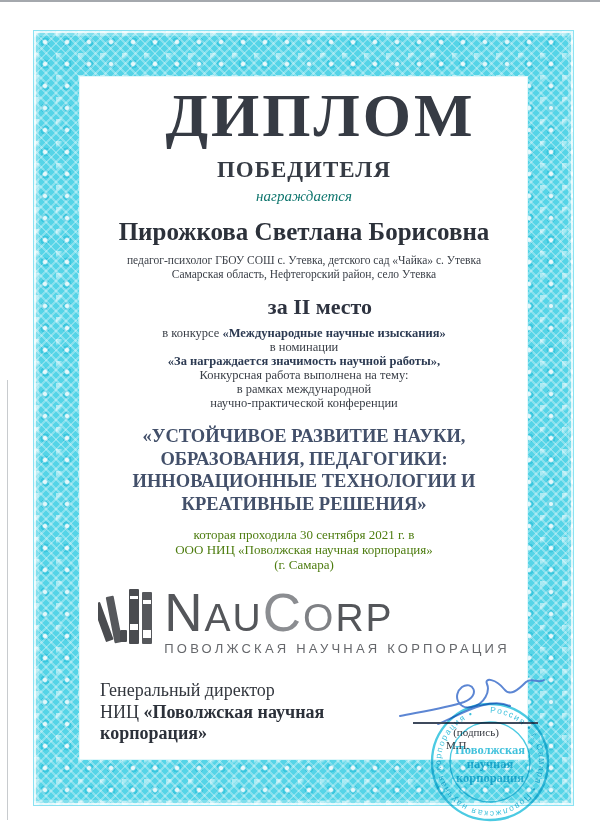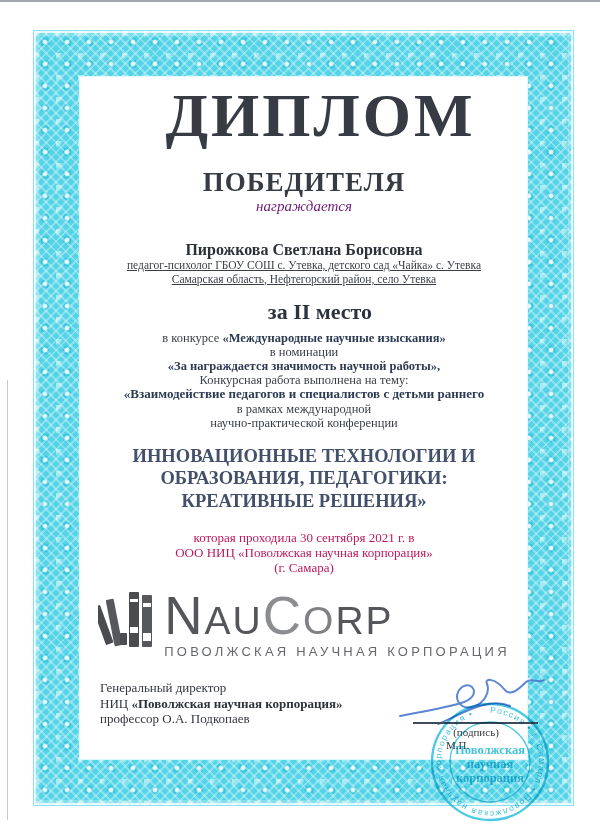--- a/index.html
+++ b/index.html
@@ -25,43 +25,43 @@
     box-shadow: inset 0 0 0 2px rgba(255,255,255,.75), inset 0 0 0 5px rgba(255,255,255,.25);
   }
   .frame-inner{
     position:absolute;left:46px;top:46px;right:46px;bottom:46px;background:#ffffff;
     box-shadow:0 0 0 1px #dff8fb;
   }
 
   
   .content{position:absolute;left:80px;top:77px;width:448px;height:684px;text-align:center;z-index:2;}
   .t-diploma{font-size:62px;font-weight:bold;letter-spacing:3px;line-height:1;margin-top:7px;color:#363b44;padding-left:33px;}
-  .t-winner{font-size:27px;font-weight:bold;letter-spacing:1px;margin-top:21px;color:#363b44;}
-  .t-awarded{font-size:15px;font-style:italic;color:#701a75;}
-  .t-name{font-size:16px;font-weight:bold;margin-top:26px;color:#2c313a;}
-  .t-org{font-size:11.5px;line-height:1.18;color:#3a3f47;text-decoration:underline;}
+  .t-winner{font-size:23px;font-weight:bold;letter-spacing:1px;margin-top:11px;color:#363b44;}
+  .t-awarded{font-size:15px;font-style:italic;margin-top:5px;color:#0f766e;}
+  .t-name{font-size:25px;font-weight:bold;margin-top:13px;color:#2c313a;}
+  .t-org{font-size:11.5px;line-height:1.18;margin-top:8px;color:#3a3f47;}
   .t-place{font-size:22px;font-weight:bold;margin-top:13px;color:#2e3340;padding-left:32px;}
   .block-lines{margin-top:6px;font-size:12.5px;line-height:1.12;color:#3a3f47;}
   .block-lines .bold{font-weight:bold;color:#2c3a52;}
   .block-lines .theme{font-size:13px;}
   .conf-title{margin-top:15px;font-size:18.5px;font-weight:bold;line-height:1.22;color:#43506a;}
-  .conf-meta{margin-top:19px;font-size:13px;line-height:1.15;color:#be185d;}
+  .conf-meta{margin-top:13px;font-size:13px;line-height:1.15;color:#4d7c0f;}
 
   
   .logo-row{margin-top:13px;display:flex;justify-content:center;align-items:flex-start;gap:10px;}
   .logo-text{text-align:left;font-family:"Liberation Sans", sans-serif;}
   .wordmark{line-height:1;white-space:nowrap;letter-spacing:2px;}
   .wordmark .big{font-size:53px;color:#54565a;}
   .wordmark .big-light{font-size:53px;color:#8b8d91;}
   .wordmark .small{font-size:39px;color:#54565a;}
   .wordmark .small-light{font-size:39px;color:#7f8185;}
   .logo-tagline{font-size:13px;letter-spacing:3.2px;color:#66686c;margin-top:2px;white-space:nowrap;}
 
   
-  .signoff{position:absolute;left:100px;top:680px;width:330px;text-align:left;font-size:13px;line-height:1.2;color:#33373e;z-index:3;}
+  .signoff{position:absolute;left:100px;top:680px;width:330px;text-align:left;font-size:18px;line-height:1.2;color:#33373e;z-index:3;}
   .signoff .bold{font-weight:bold;color:#2c313a;}
   .sig-svg{position:absolute;left:398px;top:676px;z-index:4;}
   .sig-line{position:absolute;left:413px;top:722px;width:125px;height:1.5px;background:#3f4a5c;z-index:4;}
   .sig-caption{position:absolute;left:411px;top:726px;width:130px;text-align:center;font-size:11px;color:#33373e;z-index:4;}
   .seal-mark{position:absolute;left:446px;top:739px;font-size:11px;color:#33373e;z-index:4;}
   .stamp{position:absolute;left:420px;top:692px;width:140px;height:140px;z-index:5;mix-blend-mode:multiply;opacity:.92;}
 </style>
 </head>
 <body>
 
@@ -83,28 +83,28 @@
     <div>Самарская область, Нефтегорский район, село Утевка</div>
   </div>
 
   <div class="t-place">за II место</div>
 
   <div class="block-lines">
     <div><span>в конкурсе </span><span class="bold">«Международные научные изыскания»</span></div>
     <div>в номинации</div>
     <div class="bold">«За награждается значимость научной работы»,</div>
     <div>Конкурсная работа выполнена на тему:</div>
-    <div class="bold theme">«Взаимодействие педагогов и специалистов с детьми раннего</div>
     <div>в рамках международной</div>
     <div>научно-практической конференции</div>
   </div>
 
   <div class="conf-title">
+    <div>«УСТОЙЧИВОЕ РАЗВИТИЕ НАУКИ,</div>
+    <div>ОБРАЗОВАНИЯ, ПЕДАГОГИКИ:</div>
     <div>ИННОВАЦИОННЫЕ ТЕХНОЛОГИИ И</div>
-    <div>ОБРАЗОВАНИЯ, ПЕДАГОГИКИ:</div>
     <div>КРЕАТИВНЫЕ РЕШЕНИЯ»</div>
   </div>
 
   <div class="conf-meta">
     <div>которая проходила 30 сентября 2021 г. в</div>
     <div>ООО НИЦ «Поволжская научная корпорация»</div>
     <div>(г. Самара)</div>
   </div>
 
   <div class="logo-row">
@@ -126,21 +126,20 @@
     <div class="logo-text">
       <div class="wordmark"><span class="big">N</span><span class="small">AU</span><span class="big-light">C</span><span class="small-light">O</span><span class="small">RP</span></div>
       <div class="logo-tagline">ПОВОЛЖСКАЯ НАУЧНАЯ КОРПОРАЦИЯ</div>
     </div>
   </div>
 </div>
 
 <div class="signoff">
   <div>Генеральный директор</div>
   <div><span>НИЦ </span><span class="bold">«Поволжская научная корпорация»</span></div>
-  <div>профессор  О.А. Подкопаев</div>
 </div>
 
 <svg class="sig-svg" width="150" height="52" viewBox="0 0 150 52">
   <g fill="none" stroke="#4b79cf" stroke-width="2" stroke-linecap="round" opacity="0.9">
     <path d="M2,40 C22,36 48,32 66,26 C84,19 74,4 64,11 C54,19 60,34 74,31 C87,28 92,15 89,8 C86,1 98,3 106,13 C112,21 120,14 128,6 C134,1 140,8 146,4"></path>
     <path d="M40,48 C60,40 90,20 112,30"></path>
   </g>
 </svg>
 <div class="sig-line"></div>
 <div class="sig-caption">(подпись)</div>

